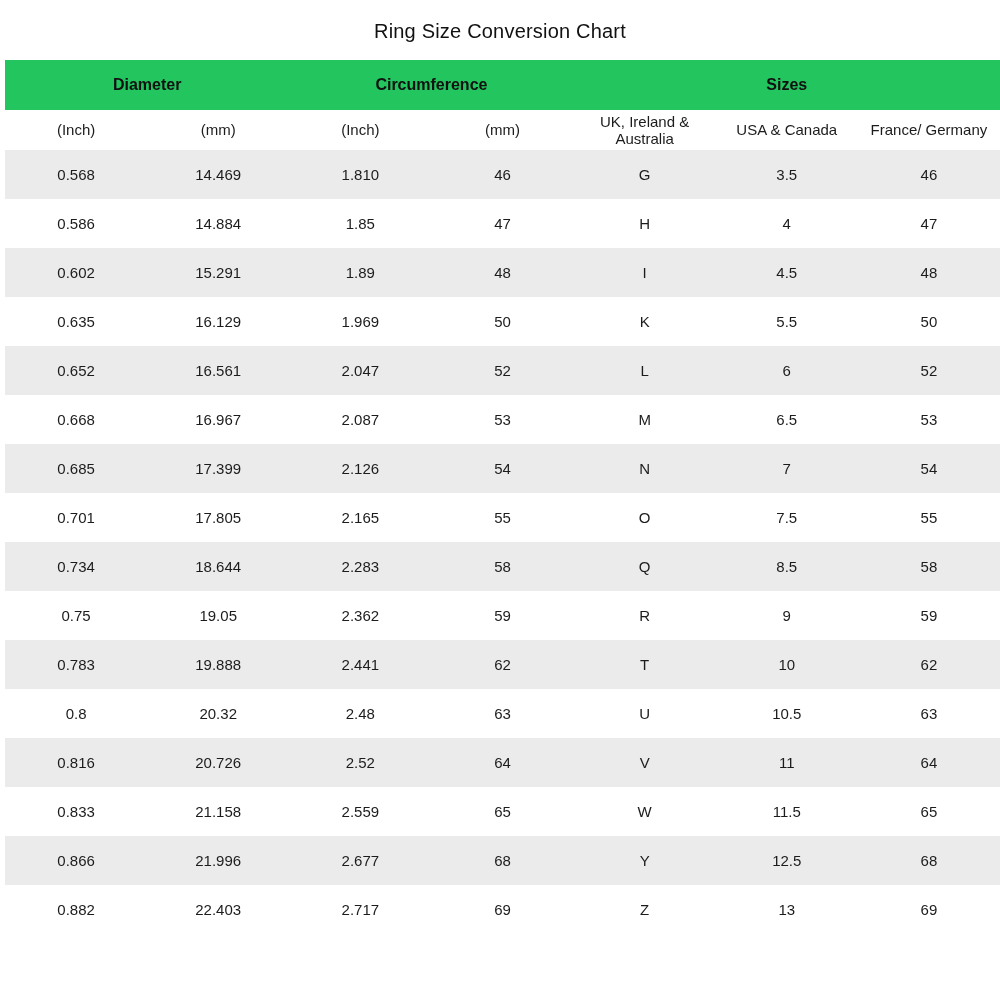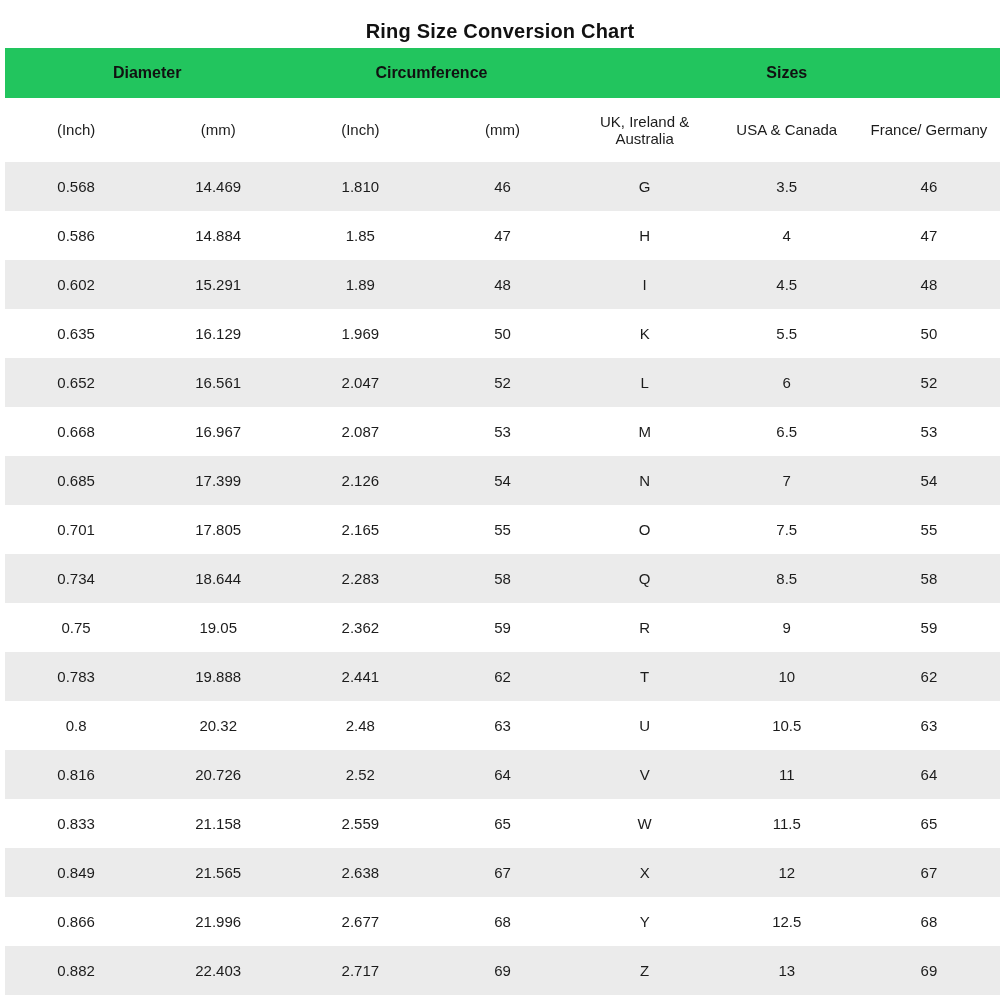--- a/index.html
+++ b/index.html
@@ -8,24 +8,24 @@
     padding: 0;
     width: 1000px;
     height: 1000px;
     background: #ffffff;
     font-family: "Liberation Sans", sans-serif;
     color: #1c1c1c;
   }
   .page-title {
     margin: 0;
     padding-top: 20px;
-    height: 48px;
+    height: 60px;
     text-align: center;
     font-size: 20px;
-    font-weight: bold;
+    font-weight: normal;
     color: #111111;
     letter-spacing: 0.2px;
   }
   table.ring-table {
     width: 995px;
     margin-left: 5px;
     border-collapse: collapse;
     table-layout: fixed;
   }
   table.ring-table th, table.ring-table td {
@@ -35,21 +35,21 @@
     font-size: 15px;
     font-weight: normal;
   }
   tr.group-header-row { height: 50px; }
   tr.group-header-row th {
     background: #22c55e;
     font-size: 16px;
     font-weight: bold;
     color: #111111;
   }
-  tr.sub-header-row { height: 64px; }
+  tr.sub-header-row { height: 40px; }
   tr.sub-header-row th {
     background: #ffffff;
     font-size: 15px;
     line-height: 1.15;
     padding: 0 6px;
   }
   tbody tr { height: 49px; }
   tbody tr:nth-child(odd) td { background: #ebebeb; }
   tbody tr:nth-child(even) td { background: #ffffff; }
 </style>
@@ -196,29 +196,20 @@
       <tr>
         <td>0.833</td>
         <td>21.158</td>
         <td>2.559</td>
         <td>65</td>
         <td>W</td>
         <td>11.5</td>
         <td>65</td>
       </tr>
       <tr>
-        <td>0.849</td>
-        <td>21.565</td>
-        <td>2.638</td>
-        <td>67</td>
-        <td>X</td>
-        <td>12</td>
-        <td>67</td>
-      </tr>
-      <tr>
         <td>0.866</td>
         <td>21.996</td>
         <td>2.677</td>
         <td>68</td>
         <td>Y</td>
         <td>12.5</td>
         <td>68</td>
       </tr>
       <tr>
         <td>0.882</td>

